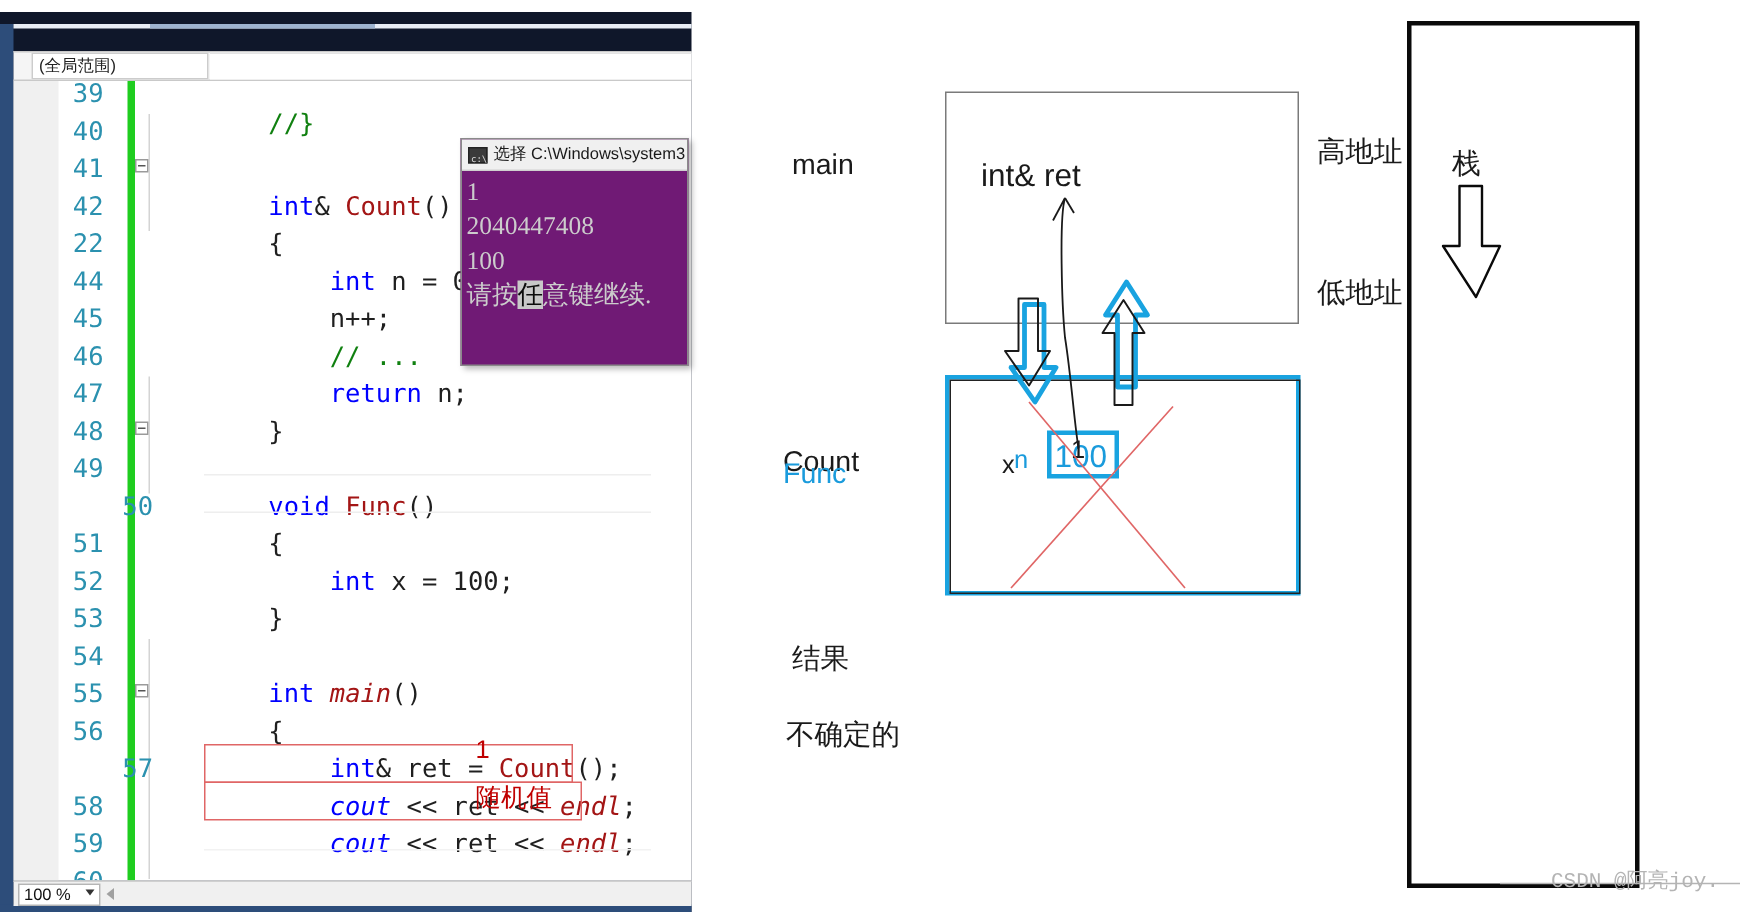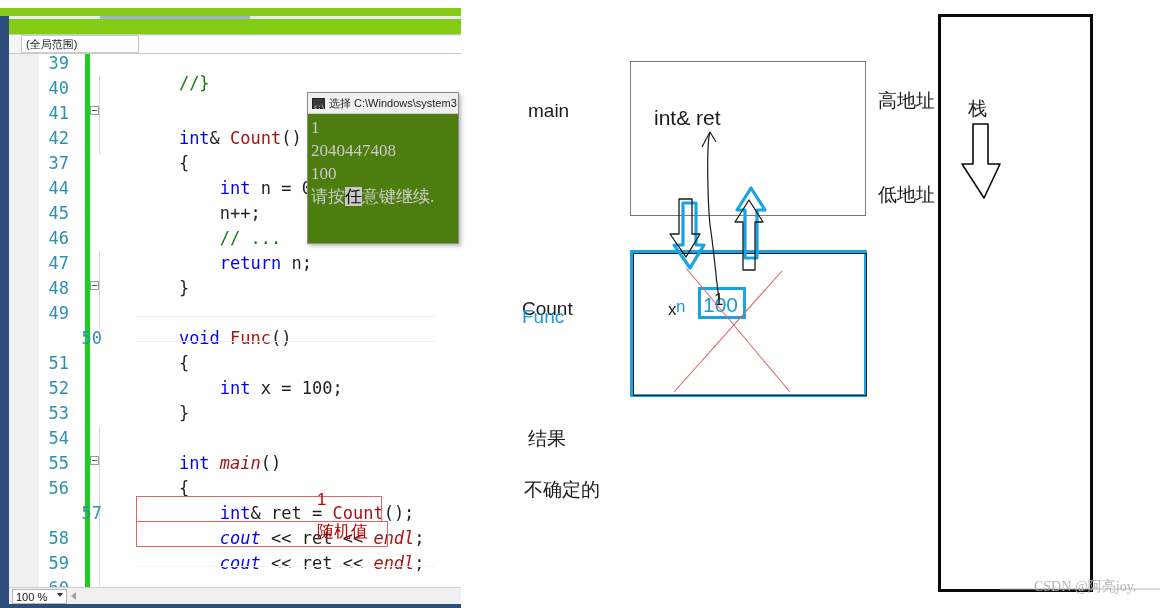--- a/index.html
+++ b/index.html
@@ -8,21 +8,21 @@
     background:#ffffff;
     font-family:"Liberation Sans","DejaVu Sans",sans-serif;
     overflow:hidden;
     position:relative;
   }
   .root{position:absolute;left:0;top:0;width:1160px;height:608px;}
 
   
   .vs-window{
     position:absolute;left:0;top:8px;width:461px;height:600px;
-    background:#84cc16;
+    background:#0f172a;
     box-sizing:border-box;
   }
   .vs-frame-left{
     position:absolute;left:0;top:8px;width:9px;height:592px;
     background:#2d4d7a;
   }
   .vs-frame-bottom{
     position:absolute;left:0;top:595px;width:461px;height:13px;
     background:#2d4d7a;
   }
@@ -116,21 +116,21 @@
   }
   .vs-status .hscroll-left{
     position:absolute;left:62px;top:4px;width:0;height:0;
     border-top:4px solid transparent;border-bottom:4px solid transparent;
     border-right:5px solid #a0a0a0;
   }
 
   
   .console{
     position:absolute;left:307px;top:92px;width:152px;height:152px;
-    background:#4d7c0f;border:1px solid #8a8a8a;box-sizing:border-box;
+    background:#701a75;border:1px solid #8a8a8a;box-sizing:border-box;
     box-shadow:2px 2px 4px rgba(0,0,0,.28);
   }
   .console-title{
     position:absolute;left:0;top:0;right:0;height:21px;
     background:#f0f0f0;border-bottom:1px solid #cfcfcf;box-sizing:border-box;
     font-size:11px;color:#1a1a1a;line-height:20px;white-space:nowrap;overflow:hidden;
   }
   .console-icon{
     position:absolute;left:4px;top:5px;width:13px;height:11px;
     background:#3a3a3a;border:1px solid #222;box-sizing:border-box;
@@ -168,21 +168,21 @@
   .box-var{
     position:absolute;left:698px;top:287px;width:48px;height:32px;
     border:3px solid #19a3e0;box-sizing:border-box;background:transparent;
   }
   .stack-box{
     position:absolute;left:938px;top:14px;width:155px;height:578px;
     border:3px solid #0a0a0a;box-sizing:border-box;background:transparent;
   }
   .watermark{
     position:absolute;left:1034px;top:578px;color:#b4b4b4;font-size:14px;
-    white-space:nowrap;font-family:Liberation Serif, serif;
+    white-space:nowrap;font-family:Liberation Mono, monospace;
   }
   svg.overlay{position:absolute;left:0;top:0;width:1160px;height:608px;pointer-events:none;}
 </style>
 </head>
 <body>
 
 <div class="root">
 
   <div class="vs-window">
     <div class="vs-frame-left"></div>
@@ -204,21 +204,21 @@
       <div class="indent-guide" style="left:90px;top:372px;height:160px;"></div>
 
       <div class="collapse-box" style="left:81px;top:52px;"></div>
       <div class="collapse-box" style="left:81px;top:227px;"></div>
       <div class="collapse-box" style="left:81px;top:402px;"></div>
 
       <div class="lineno" style="left:0px;top:-3px;">39</div>
       <div class="lineno" style="left:0px;top:22px;">40</div>
       <div class="lineno" style="left:0px;top:47px;">41</div>
       <div class="lineno" style="left:0px;top:72px;">42</div>
-      <div class="lineno" style="left:0px;top:97px;">37</div>
+      <div class="lineno" style="left:0px;top:97px;">22</div>
       <div class="lineno" style="left:0px;top:122px;">44</div>
       <div class="lineno" style="left:0px;top:147px;">45</div>
       <div class="lineno" style="left:0px;top:172px;">46</div>
       <div class="lineno" style="left:0px;top:197px;">47</div>
       <div class="lineno" style="left:0px;top:222px;">48</div>
       <div class="lineno" style="left:0px;top:247px;">49</div>
       <div class="lineno" style="left:0px;top:272px;padding-left:33px;">50</div>
       <div class="lineno" style="left:0px;top:297px;">51</div>
       <div class="lineno" style="left:0px;top:322px;">52</div>
       <div class="lineno" style="left:0px;top:347px;">53</div>

